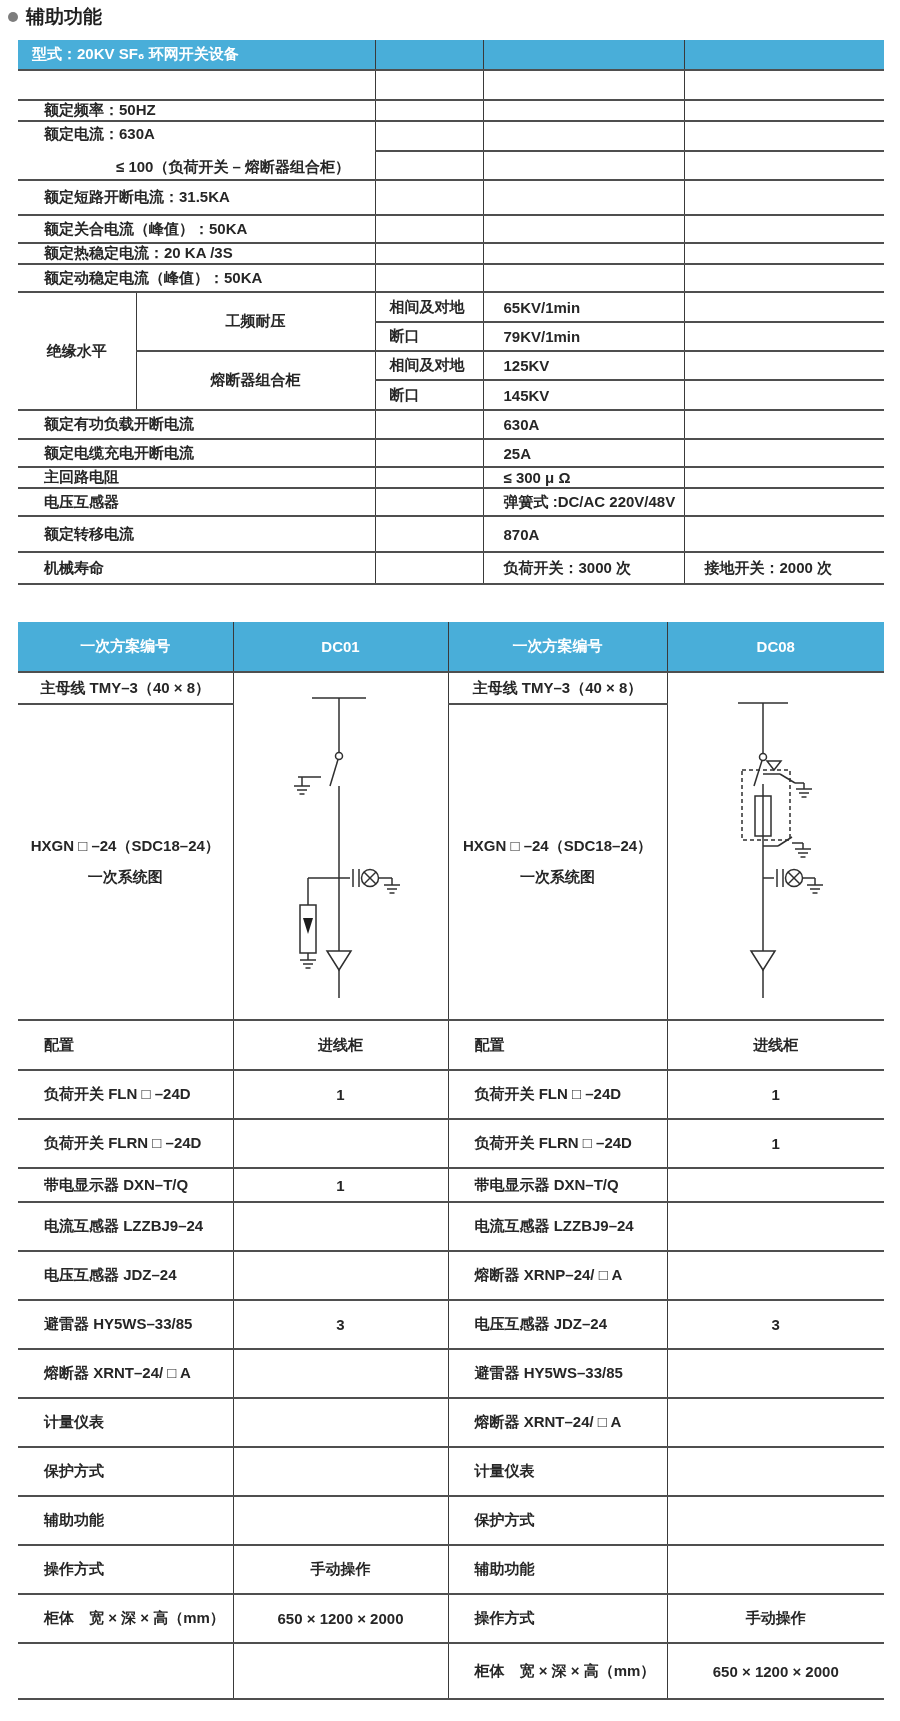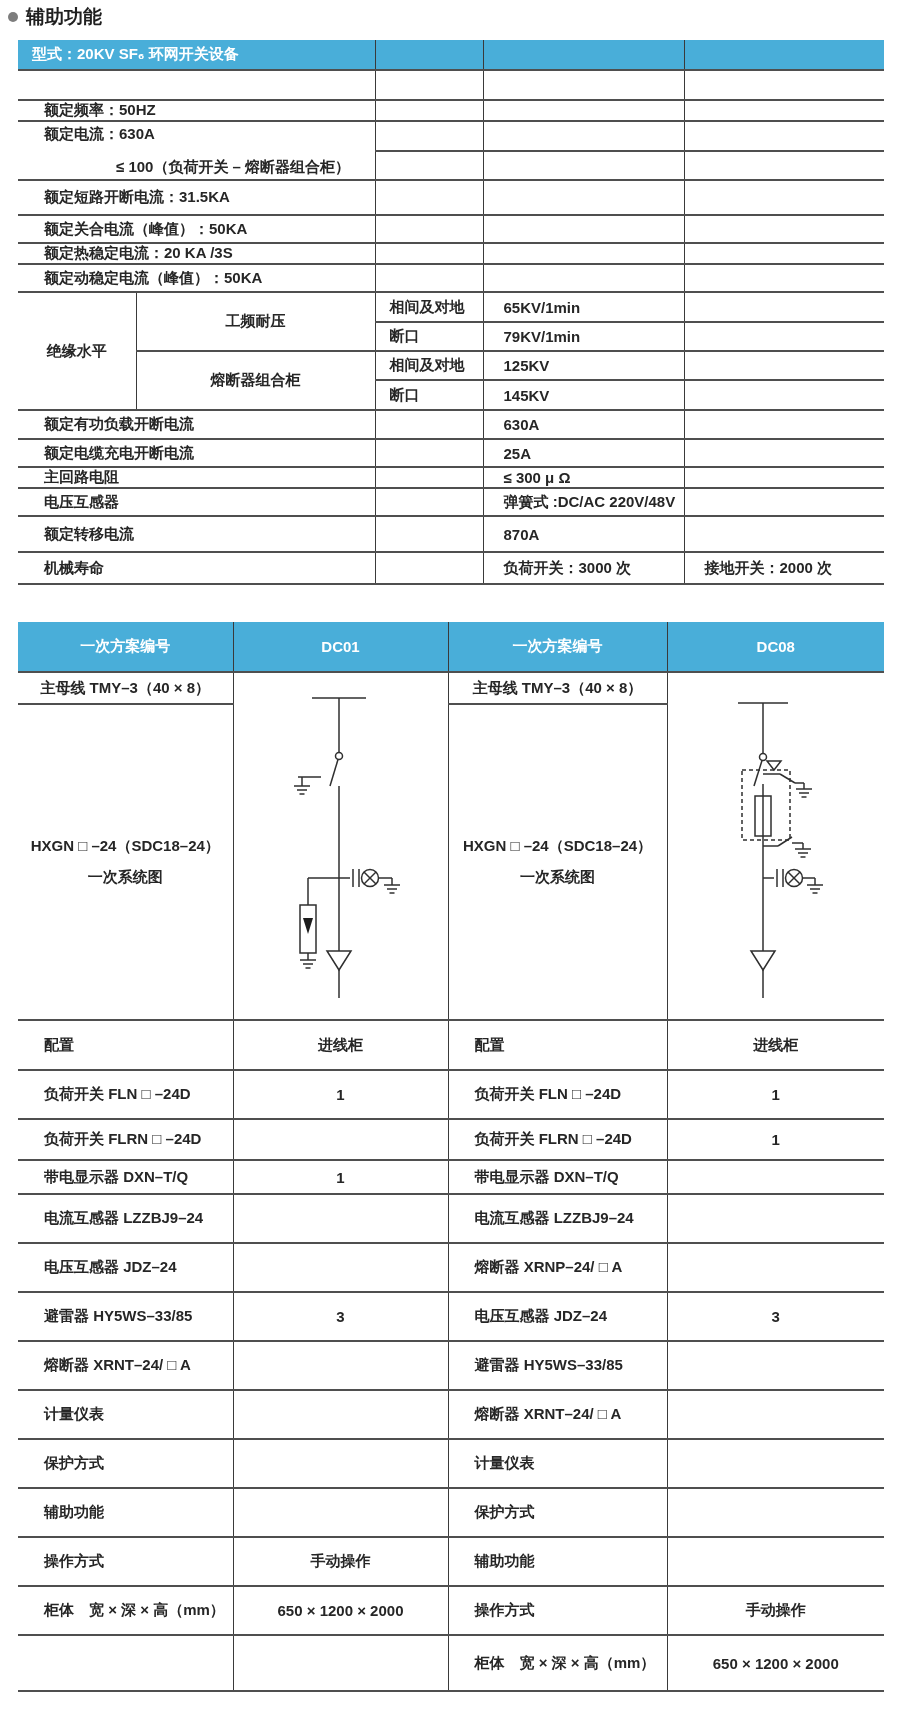--- a/index.html
+++ b/index.html
@@ -303,21 +303,21 @@
     <td class="bl ctr">进线柜</td>
     <td class="lab bl">配置</td>
     <td class="bl ctr">进线柜</td>
   </tr>
   <tr style="height:49px">
     <td class="lab">负荷开关 FLN □ –24D</td>
     <td class="bl ctr">1</td>
     <td class="lab bl">负荷开关 FLN □ –24D</td>
     <td class="bl ctr">1</td>
   </tr>
-  <tr style="height:41px">
+  <tr style="height:49px">
     <td class="lab">负荷开关 FLRN □ –24D</td>
     <td class="bl ctr"></td>
     <td class="lab bl">负荷开关 FLRN □ –24D</td>
     <td class="bl ctr">1</td>
   </tr>
   <tr style="height:34px">
     <td class="lab">带电显示器 DXN–T/Q</td>
     <td class="bl ctr">1</td>
     <td class="lab bl">带电显示器 DXN–T/Q</td>
     <td class="bl ctr"></td>

